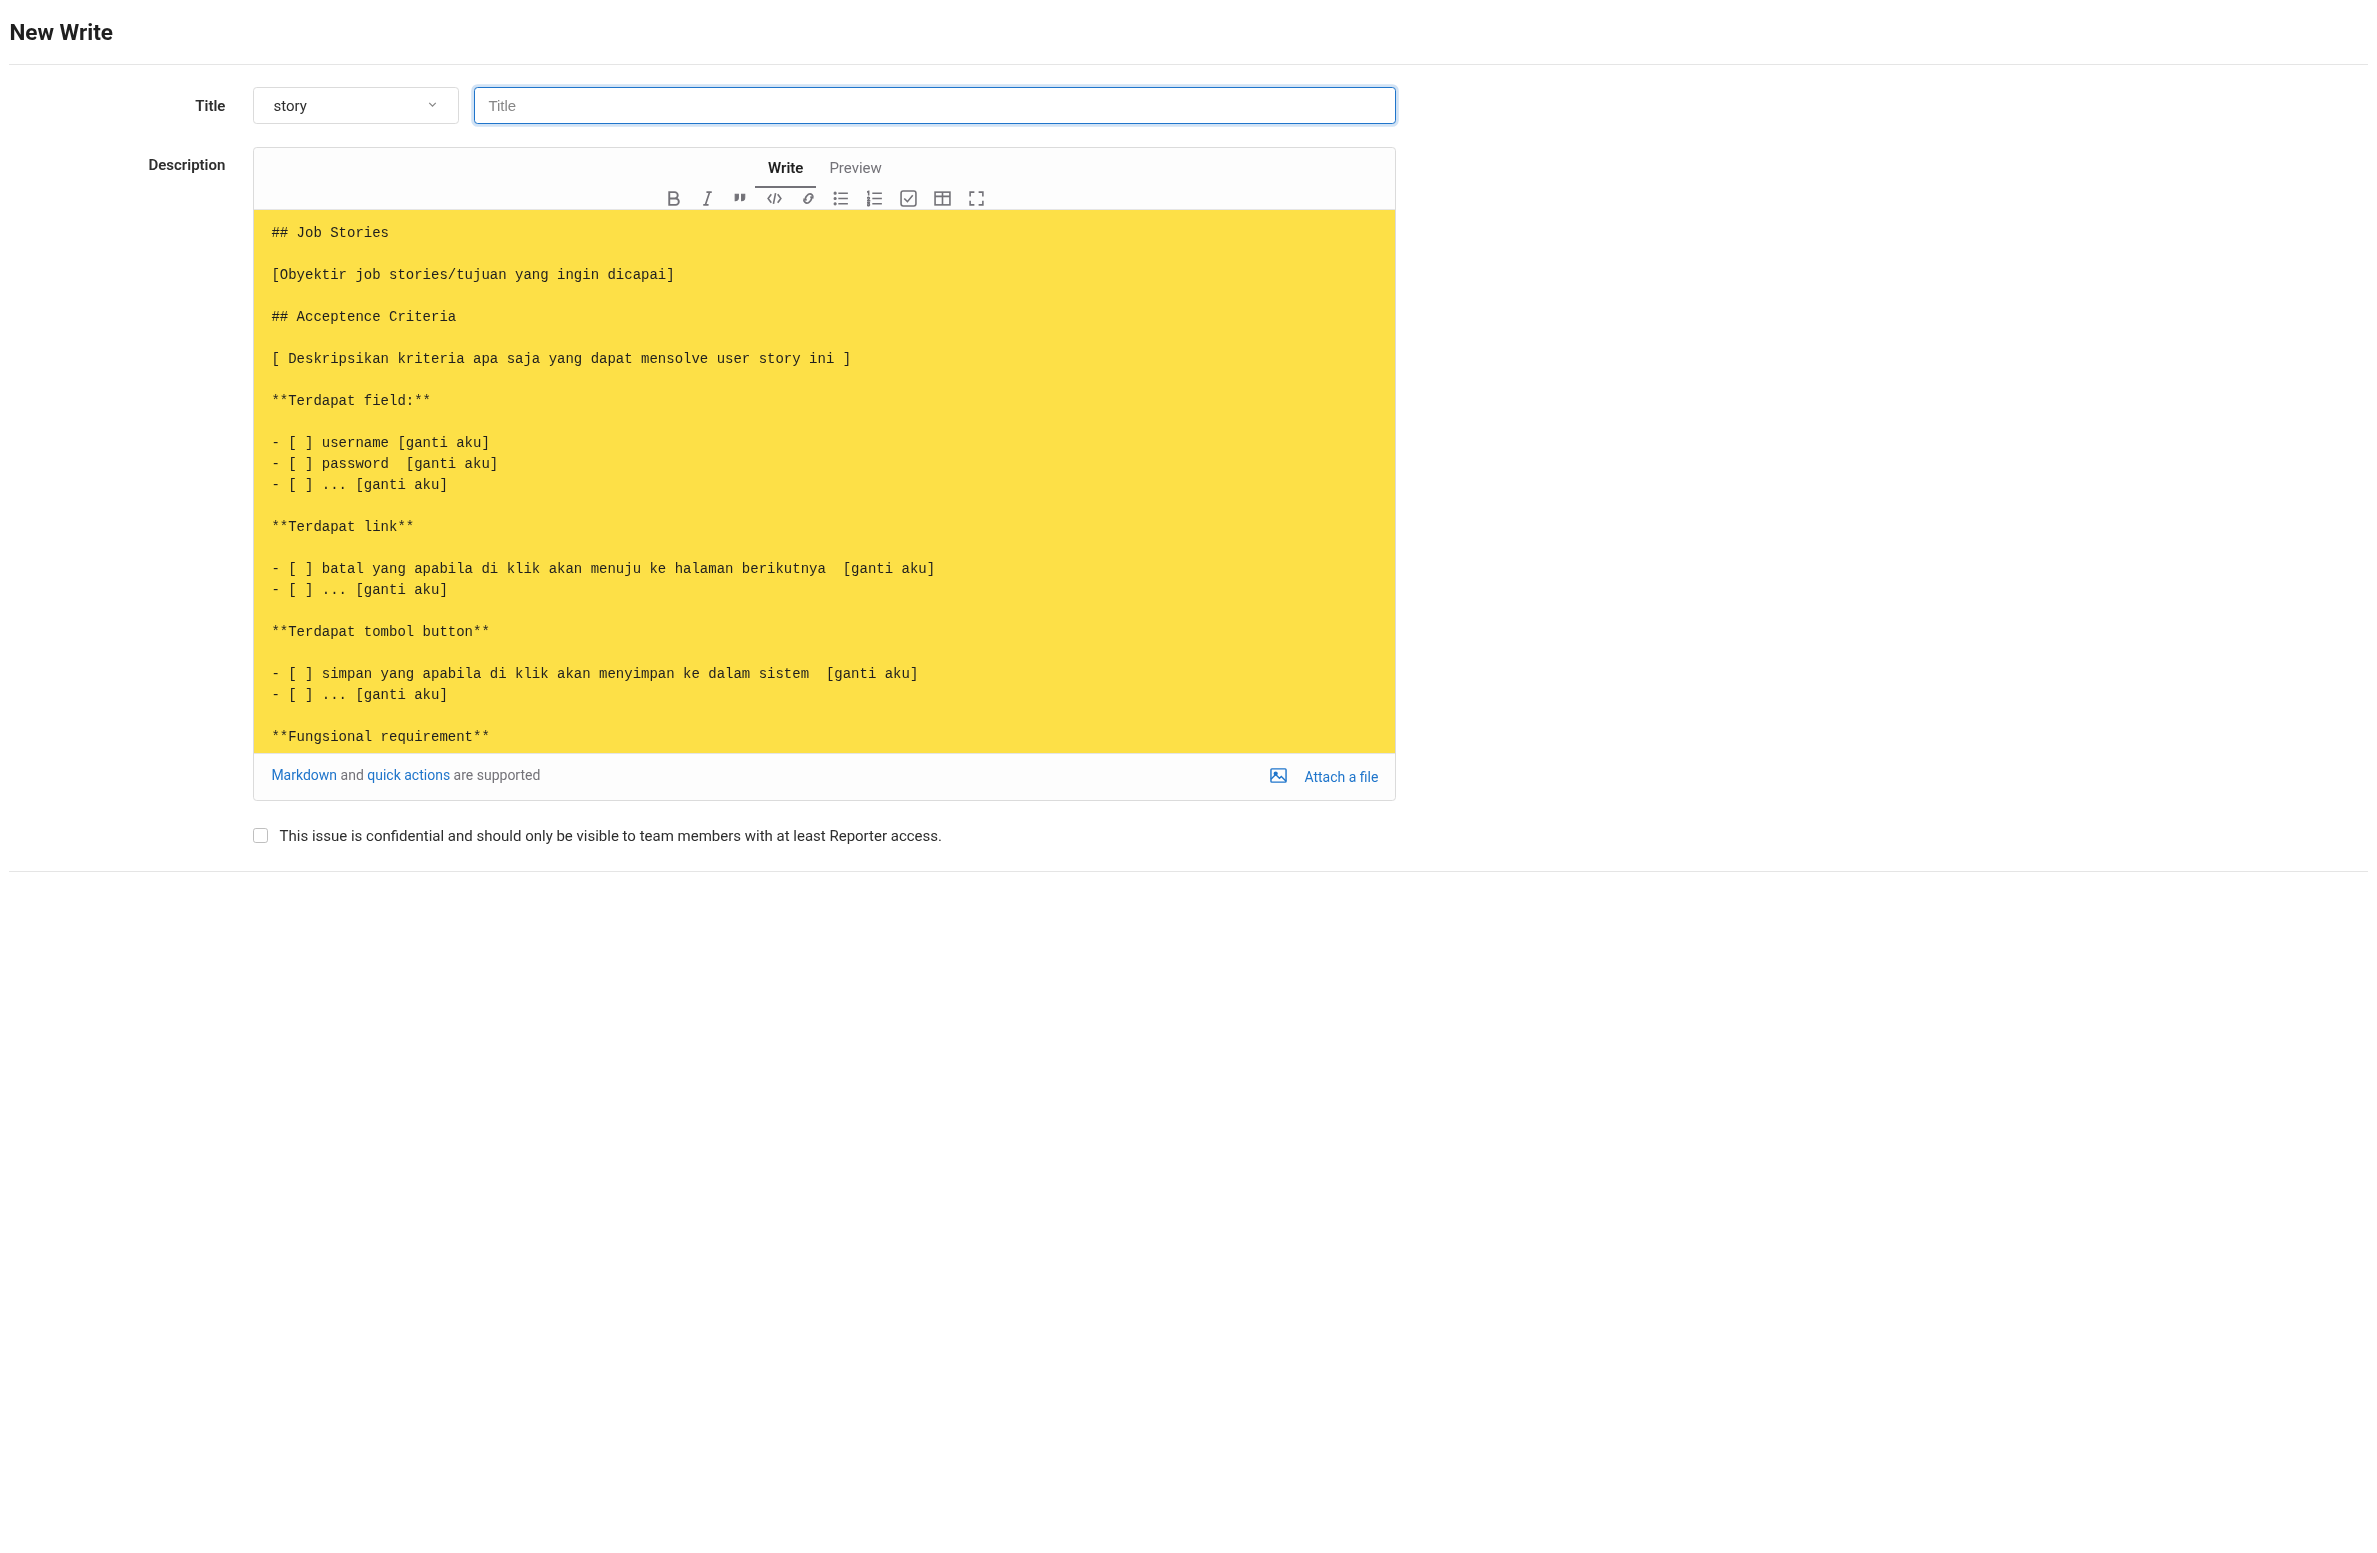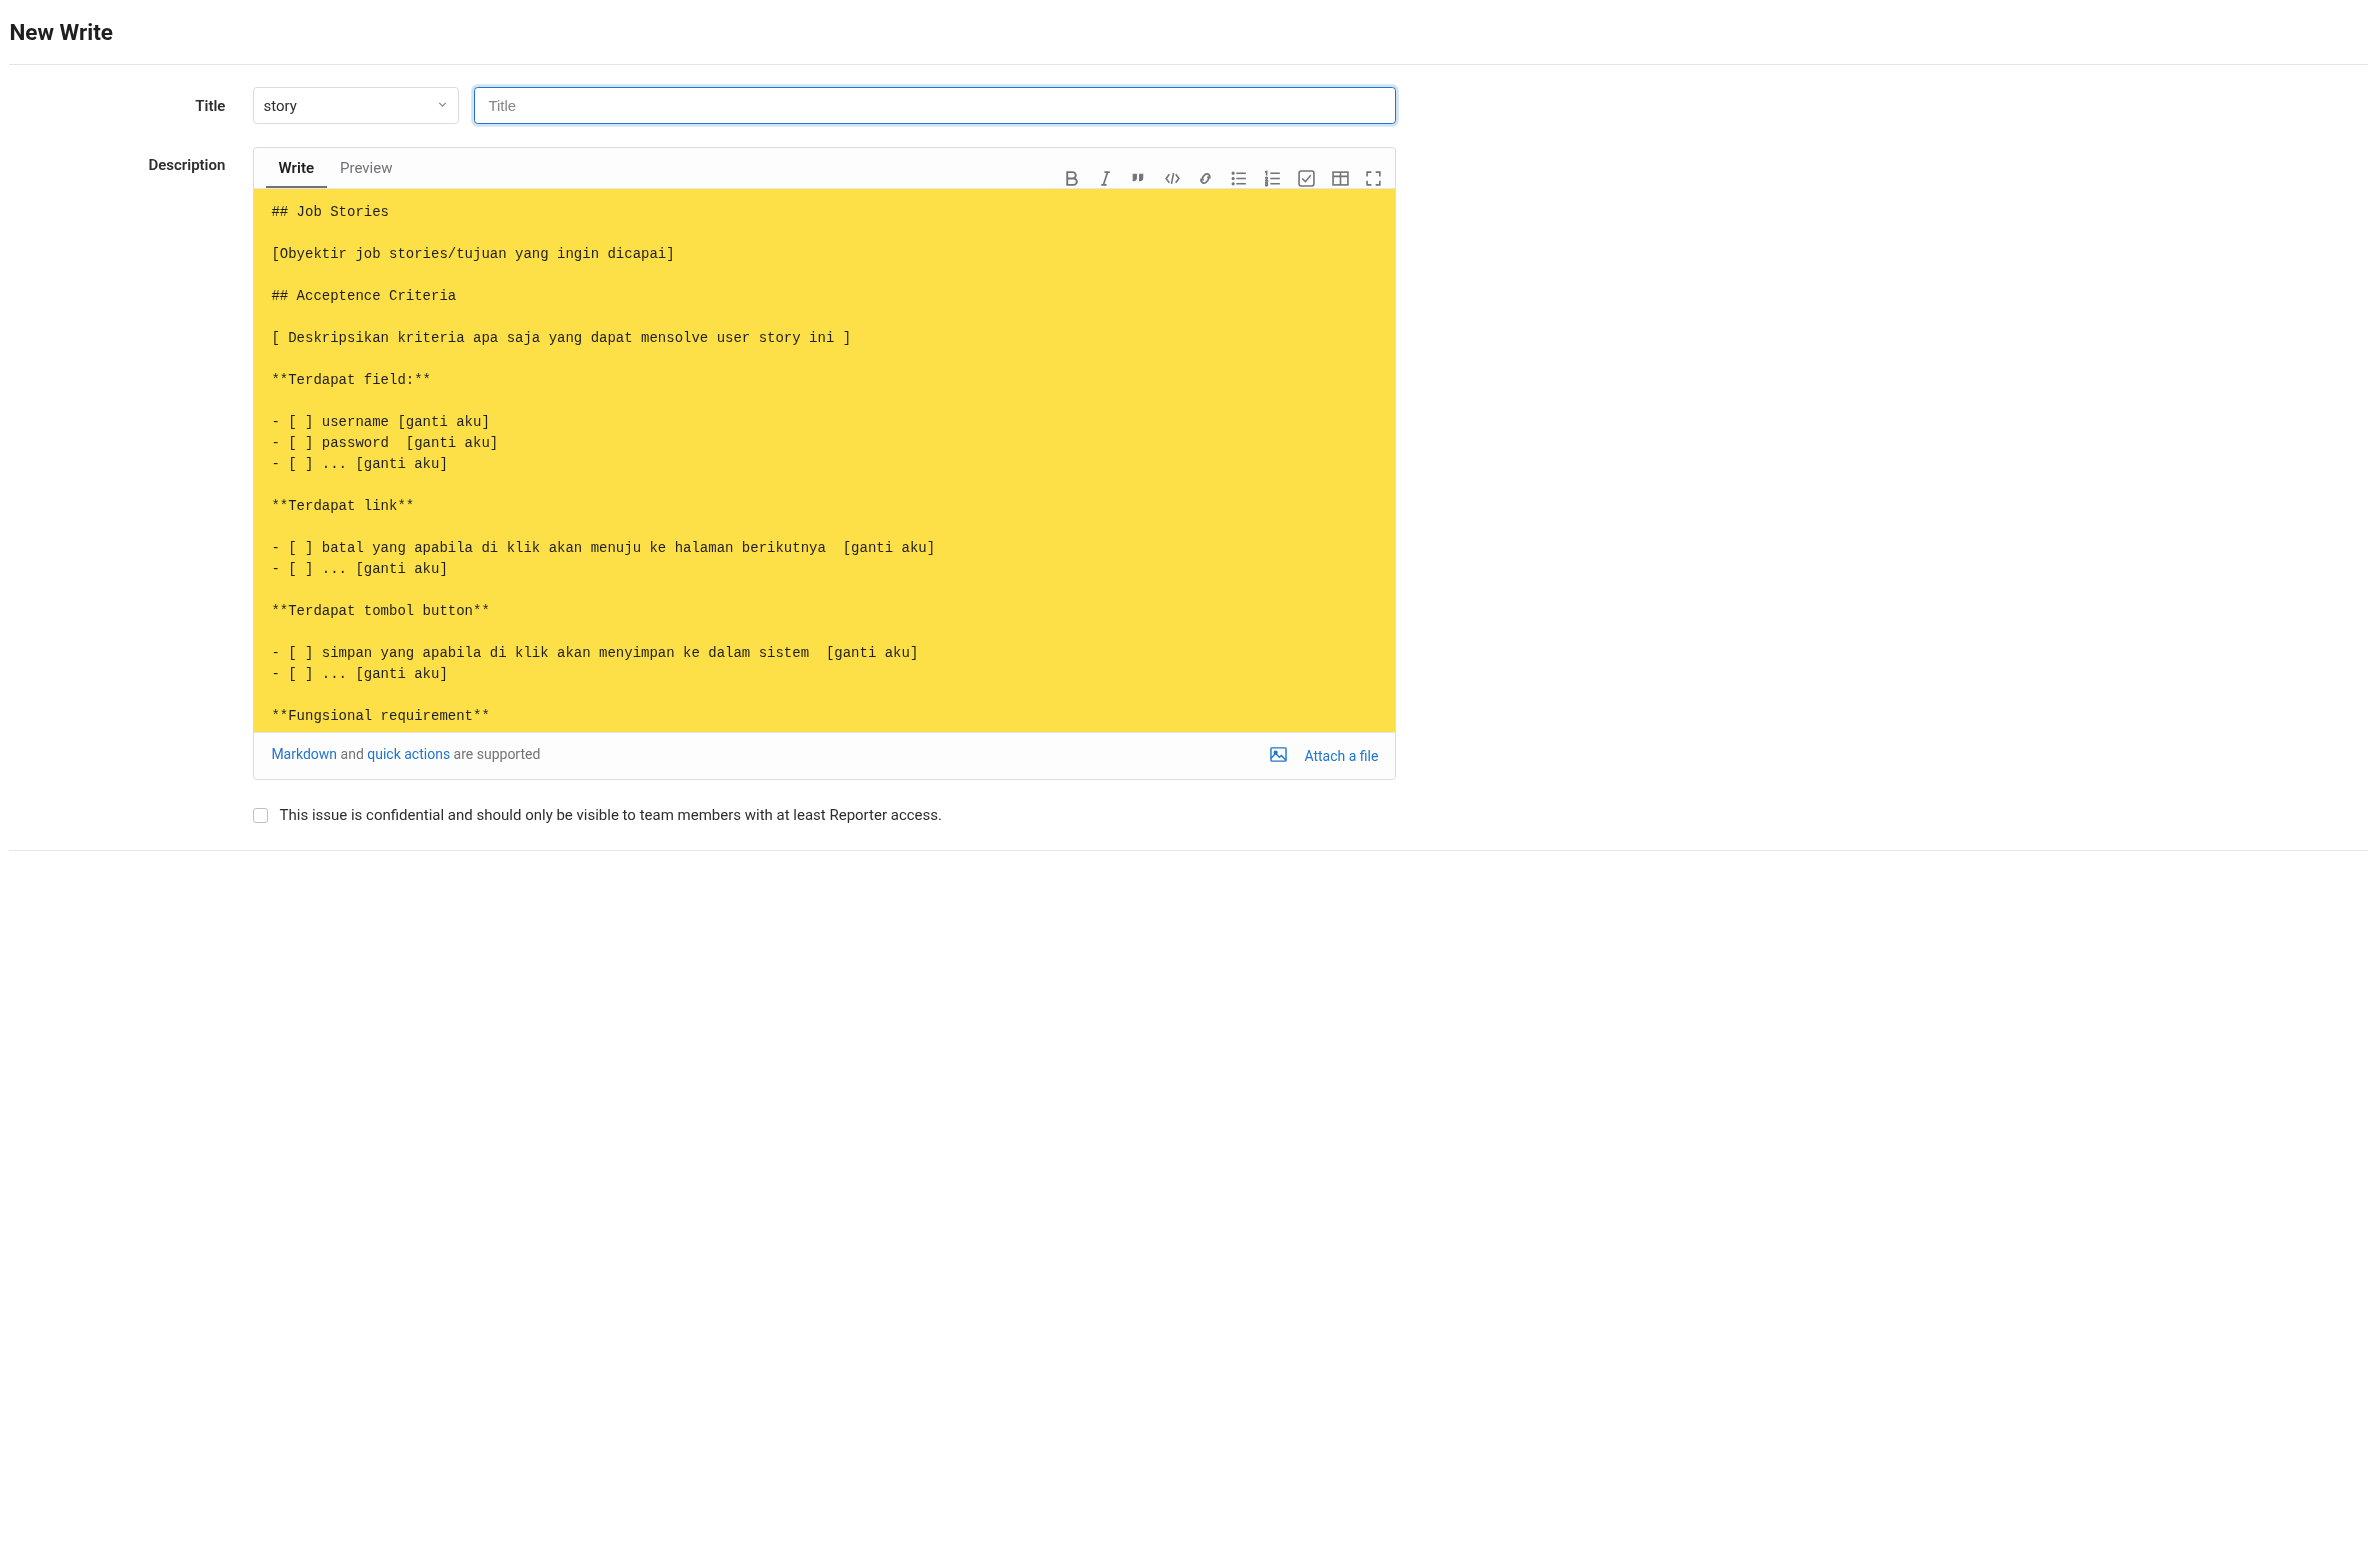--- a/index.html
+++ b/index.html
@@ -45,21 +45,21 @@
     .select-wrap {
       position: relative;
       width: 206px;
     }
     .select-box {
       width: 100%;
       height: 37px;
       border: 0.9px solid #dbdbdb;
       border-radius: 3.7px;
       background: #fff;
-      padding: 0 9px;
+      padding: 0 19px;
       font-size: 15px;
       color: #2e2e2e;
       display: flex;
       align-items: center;
       justify-content: space-between;
       cursor: pointer;
     }
     .chevron-icon svg { width: 13px; height: 13px; fill: #868686; }
     .title-input {
       flex: 1;
@@ -76,24 +76,25 @@
     .editor-box {
       border: 0.9px solid #dbdbdb;
       border-radius: 3.7px;
       flex: 1;
       display: flex;
       flex-direction: column;
       background: #fdfdfd;
     }
     .editor-header {
       display: flex;
-      align-items: flex-end;
+      align-items: center;
       justify-content: space-between;
       border-bottom: 0.9px solid #e5e5e5;
       padding: 0 11.2px;
+      flex-direction: column;
     }
     .tabs { display: flex; }
     .tab {
       padding: 11.2px 13px 9.4px 13px;
       font-size: 15px;
       color: #737278;
       cursor: pointer;
       border-bottom: 2.8px solid transparent;
     }
     .tab.active {

